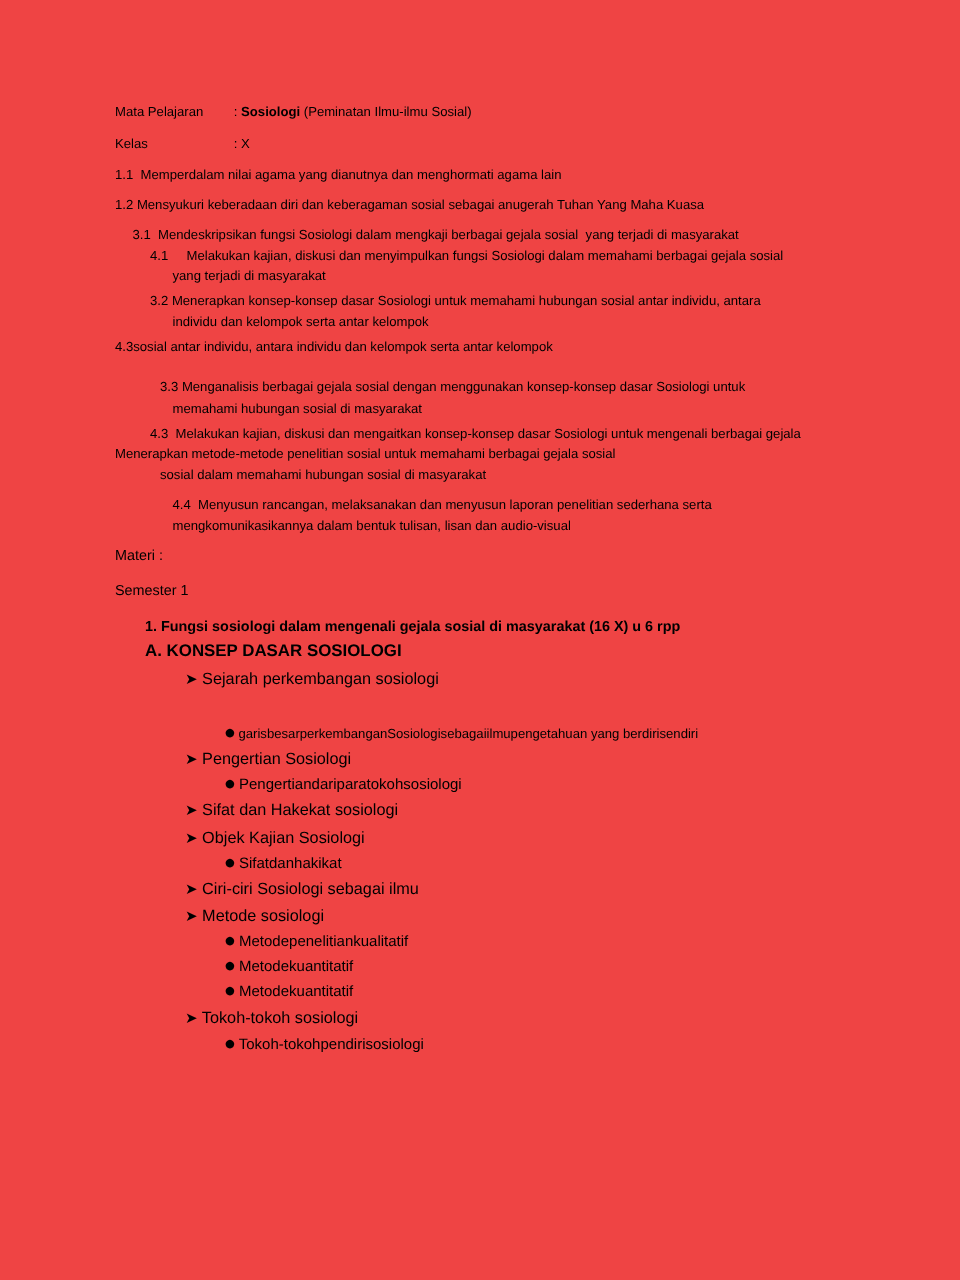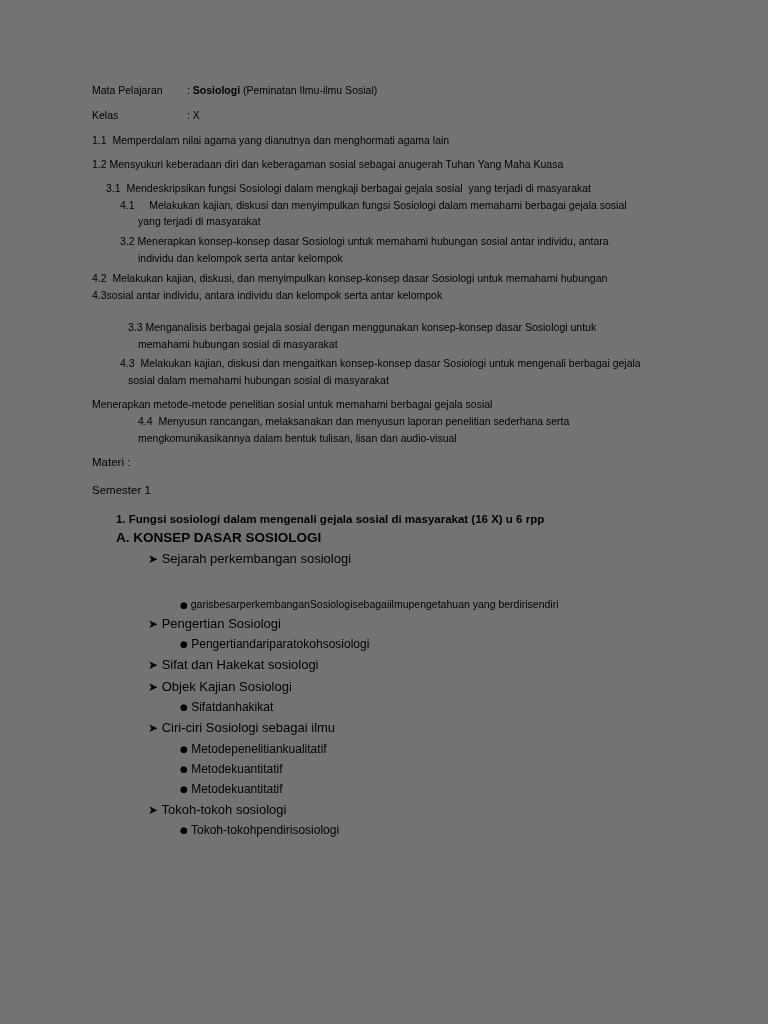--- a/index.html
+++ b/index.html
@@ -13,21 +13,21 @@
     font-family: "Liberation Sans", sans-serif;
     color: #000000;
     position: relative;
     overflow: hidden;
   }
   .page {
     position: absolute;
     left: 0; top: 0;
     width: 768px;
     height: 1024px;
-    background: #737373;
+    background: #ef4444;
   }
   .content {
     position: absolute;
     left: 92px;
     top: 84px;
     width: 600px;
   }
   .line {
     font-size: 10.5px;
     line-height: 1.32;
@@ -123,31 +123,30 @@
     </div>
 
 
     <div class="line">1.1  Memperdalam nilai agama yang dianutnya dan menghormati agama lain</div>
     <div class="line">1.2 Mensyukuri keberadaan diri dan keberagaman sosial sebagai anugerah Tuhan Yang Maha Kuasa</div>
     <div class="line tight indent-1">3.1  Mendeskripsikan fungsi Sosiologi dalam mengkaji berbagai gejala sosial  yang terjadi di masyarakat</div>
     <div class="line tight indent-2">4.1     Melakukan kajian, diskusi dan menyimpulkan fungsi Sosiologi dalam memahami berbagai gejala sosial</div>
     <div class="line tiny-gap indent-4">yang terjadi di masyarakat</div>
     <div class="line tight indent-2">3.2 Menerapkan konsep-konsep dasar Sosiologi untuk memahami hubungan sosial antar individu, antara</div>
     <div class="line tiny-gap indent-4">individu dan kelompok serta antar kelompok</div>
-    <div class="line tight">4.2  Melakukan kajian, diskusi, dan menyimpulkan konsep-konsep dasar Sosiologi untuk memahami hubungan</div>
     <div class="line">4.3sosial antar individu, antara individu dan kelompok serta antar kelompok</div>
 
     <div class="section-gap"></div>
 
     <div class="line tight indent-3">3.3 Menganalisis berbagai gejala sosial dengan menggunakan konsep-konsep dasar Sosiologi untuk</div>
     <div class="line tiny-gap indent-4">memahami hubungan sosial di masyarakat</div>
     <div class="line tight indent-2">4.3  Melakukan kajian, diskusi dan mengaitkan konsep-konsep dasar Sosiologi untuk mengenali berbagai gejala</div>
+    <div class="line tight">Menerapkan metode-metode penelitian sosial untuk memahami berbagai gejala sosial</div>
+
     <div class="line indent-3">sosial dalam memahami hubungan sosial di masyarakat</div>
-
-    <div class="line tight">Menerapkan metode-metode penelitian sosial untuk memahami berbagai gejala sosial</div>
     <div class="line tight indent-4">4.4  Menyusun rancangan, melaksanakan dan menyusun laporan penelitian sederhana serta</div>
     <div class="line indent-4">mengkomunikasikannya dalam bentuk tulisan, lisan dan audio-visual</div>
 
     <div class="materi">Materi :</div>
     <div class="materi">Semester 1</div>
 
     <div class="big-list">
       <div class="numitem">
         <span>1.</span>
         <span>Fungsi  sosiologi dalam mengenali gejala sosial di masyarakat (16 X) u 6 rpp</span>
@@ -182,20 +181,24 @@
         <span>Objek Kajian Sosiologi</span>
       </div>
       <div class="bulletitem">
         <span class="bullet-glyph">●</span>
         <span>Sifatdanhakikat</span>
       </div>
       <div class="arrowitem">
         <span class="arrow-glyph">➤</span>
         <span>Ciri-ciri Sosiologi sebagai ilmu</span>
       </div>
+      <div class="arrowitem">
+        <span class="arrow-glyph">➤</span>
+        <span>Metode sosiologi</span>
+      </div>
       <div class="bulletitem">
         <span class="bullet-glyph">●</span>
         <span>Metodepenelitiankualitatif</span>
       </div>
       <div class="bulletitem">
         <span class="bullet-glyph">●</span>
         <span>Metodekuantitatif</span>
       </div>
       <div class="bulletitem">
         <span class="bullet-glyph">●</span>

